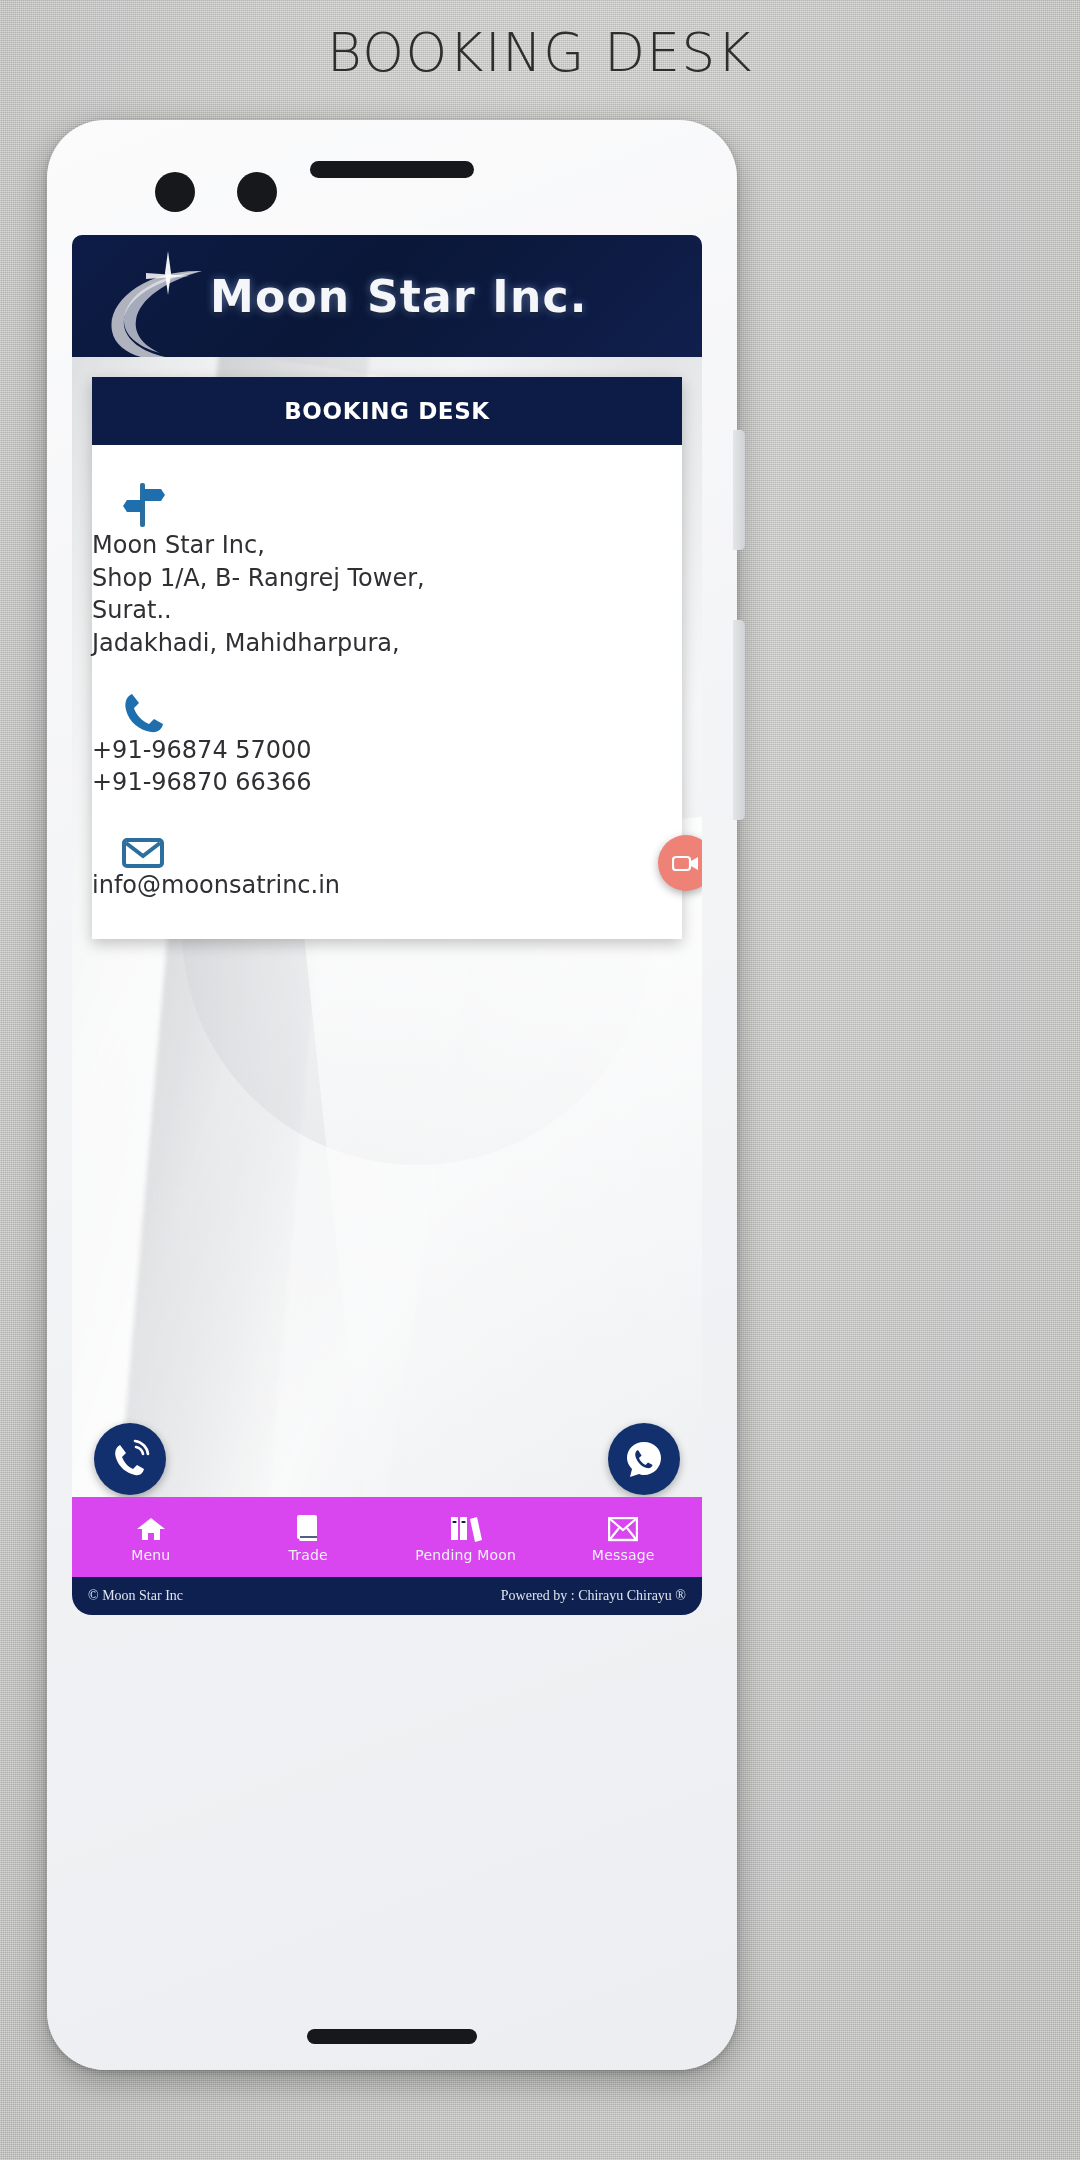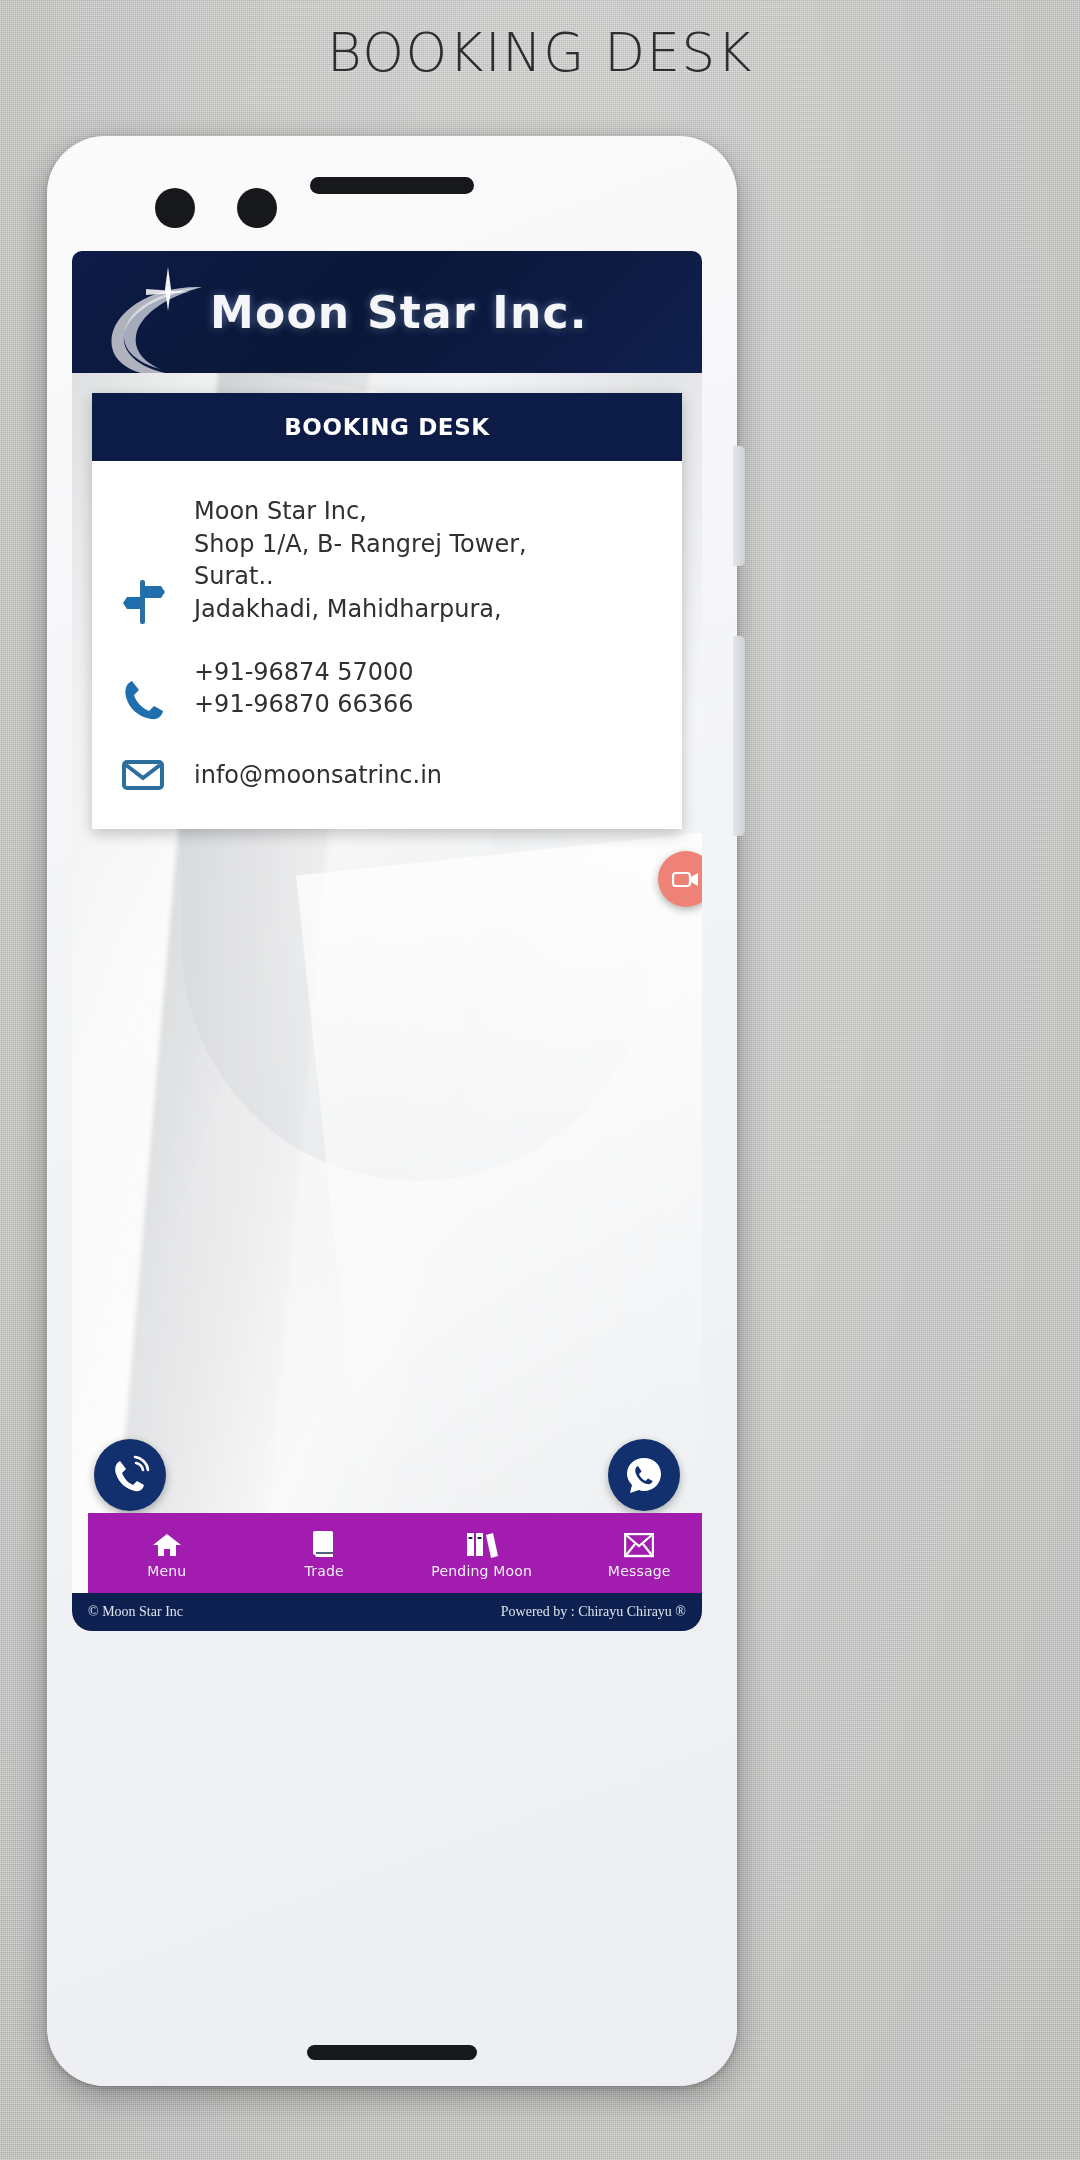--- a/index.html
+++ b/index.html
@@ -44,21 +44,20 @@
   
   .phone {
     position: absolute;
     left: 47px;
     top: 120px;
     width: 690px;
     height: 1950px;
     background: linear-gradient(160deg, #fbfbfc 0%, #f3f4f6 40%, #eceef1 100%);
     border-radius: 58px;
     box-shadow: 0 10px 34px rgba(0,0,0,.30), 0 2px 6px rgba(0,0,0,.18);
-    margin-top: 16px;
   }
 
   .phone-top {
     position: absolute;
     top: 0; left: 0; width: 100%; height: 112px;
   }
   .cam {
     position: absolute;
     width: 40px; height: 40px;
     border-radius: 50%;
@@ -199,22 +198,23 @@
     letter-spacing: .6px;
     padding: 21px 0;
     font-family: "DejaVu Sans", sans-serif;
   }
   .card-body {
     padding: 20px 0 30px 0;
     background: #fff;
   }
   .info-row {
     display: flex;
-    align-items: flex-end;
+    align-items: flex-start;
     padding: 8px 0 8px 0;
+    flex-direction: column;
   }
   .info-icon {
     width: 102px;
     min-width: 102px;
     display: flex;
     justify-content: center;
     align-items: center;
   }
   .info-lines {
     flex: 1;
@@ -254,24 +254,24 @@
   .fab-whatsapp {
     right: 22px;
     bottom: 120px;
     width: 72px; height: 72px;
     background: #12306e;
   }
 
   
   .bottom-nav {
     position: absolute;
-    left: 16px; bottom: 38px;
+    left: 0; bottom: 38px;
     width: 100%;
     height: 80px;
-    background: #a21caf;
+    background: #d946ef;
     display: flex;
     align-items: center;
   }
   .nav-item {
     flex: 1;
     display: flex;
     flex-direction: column;
     align-items: center;
     justify-content: center;
     gap: 5px;

